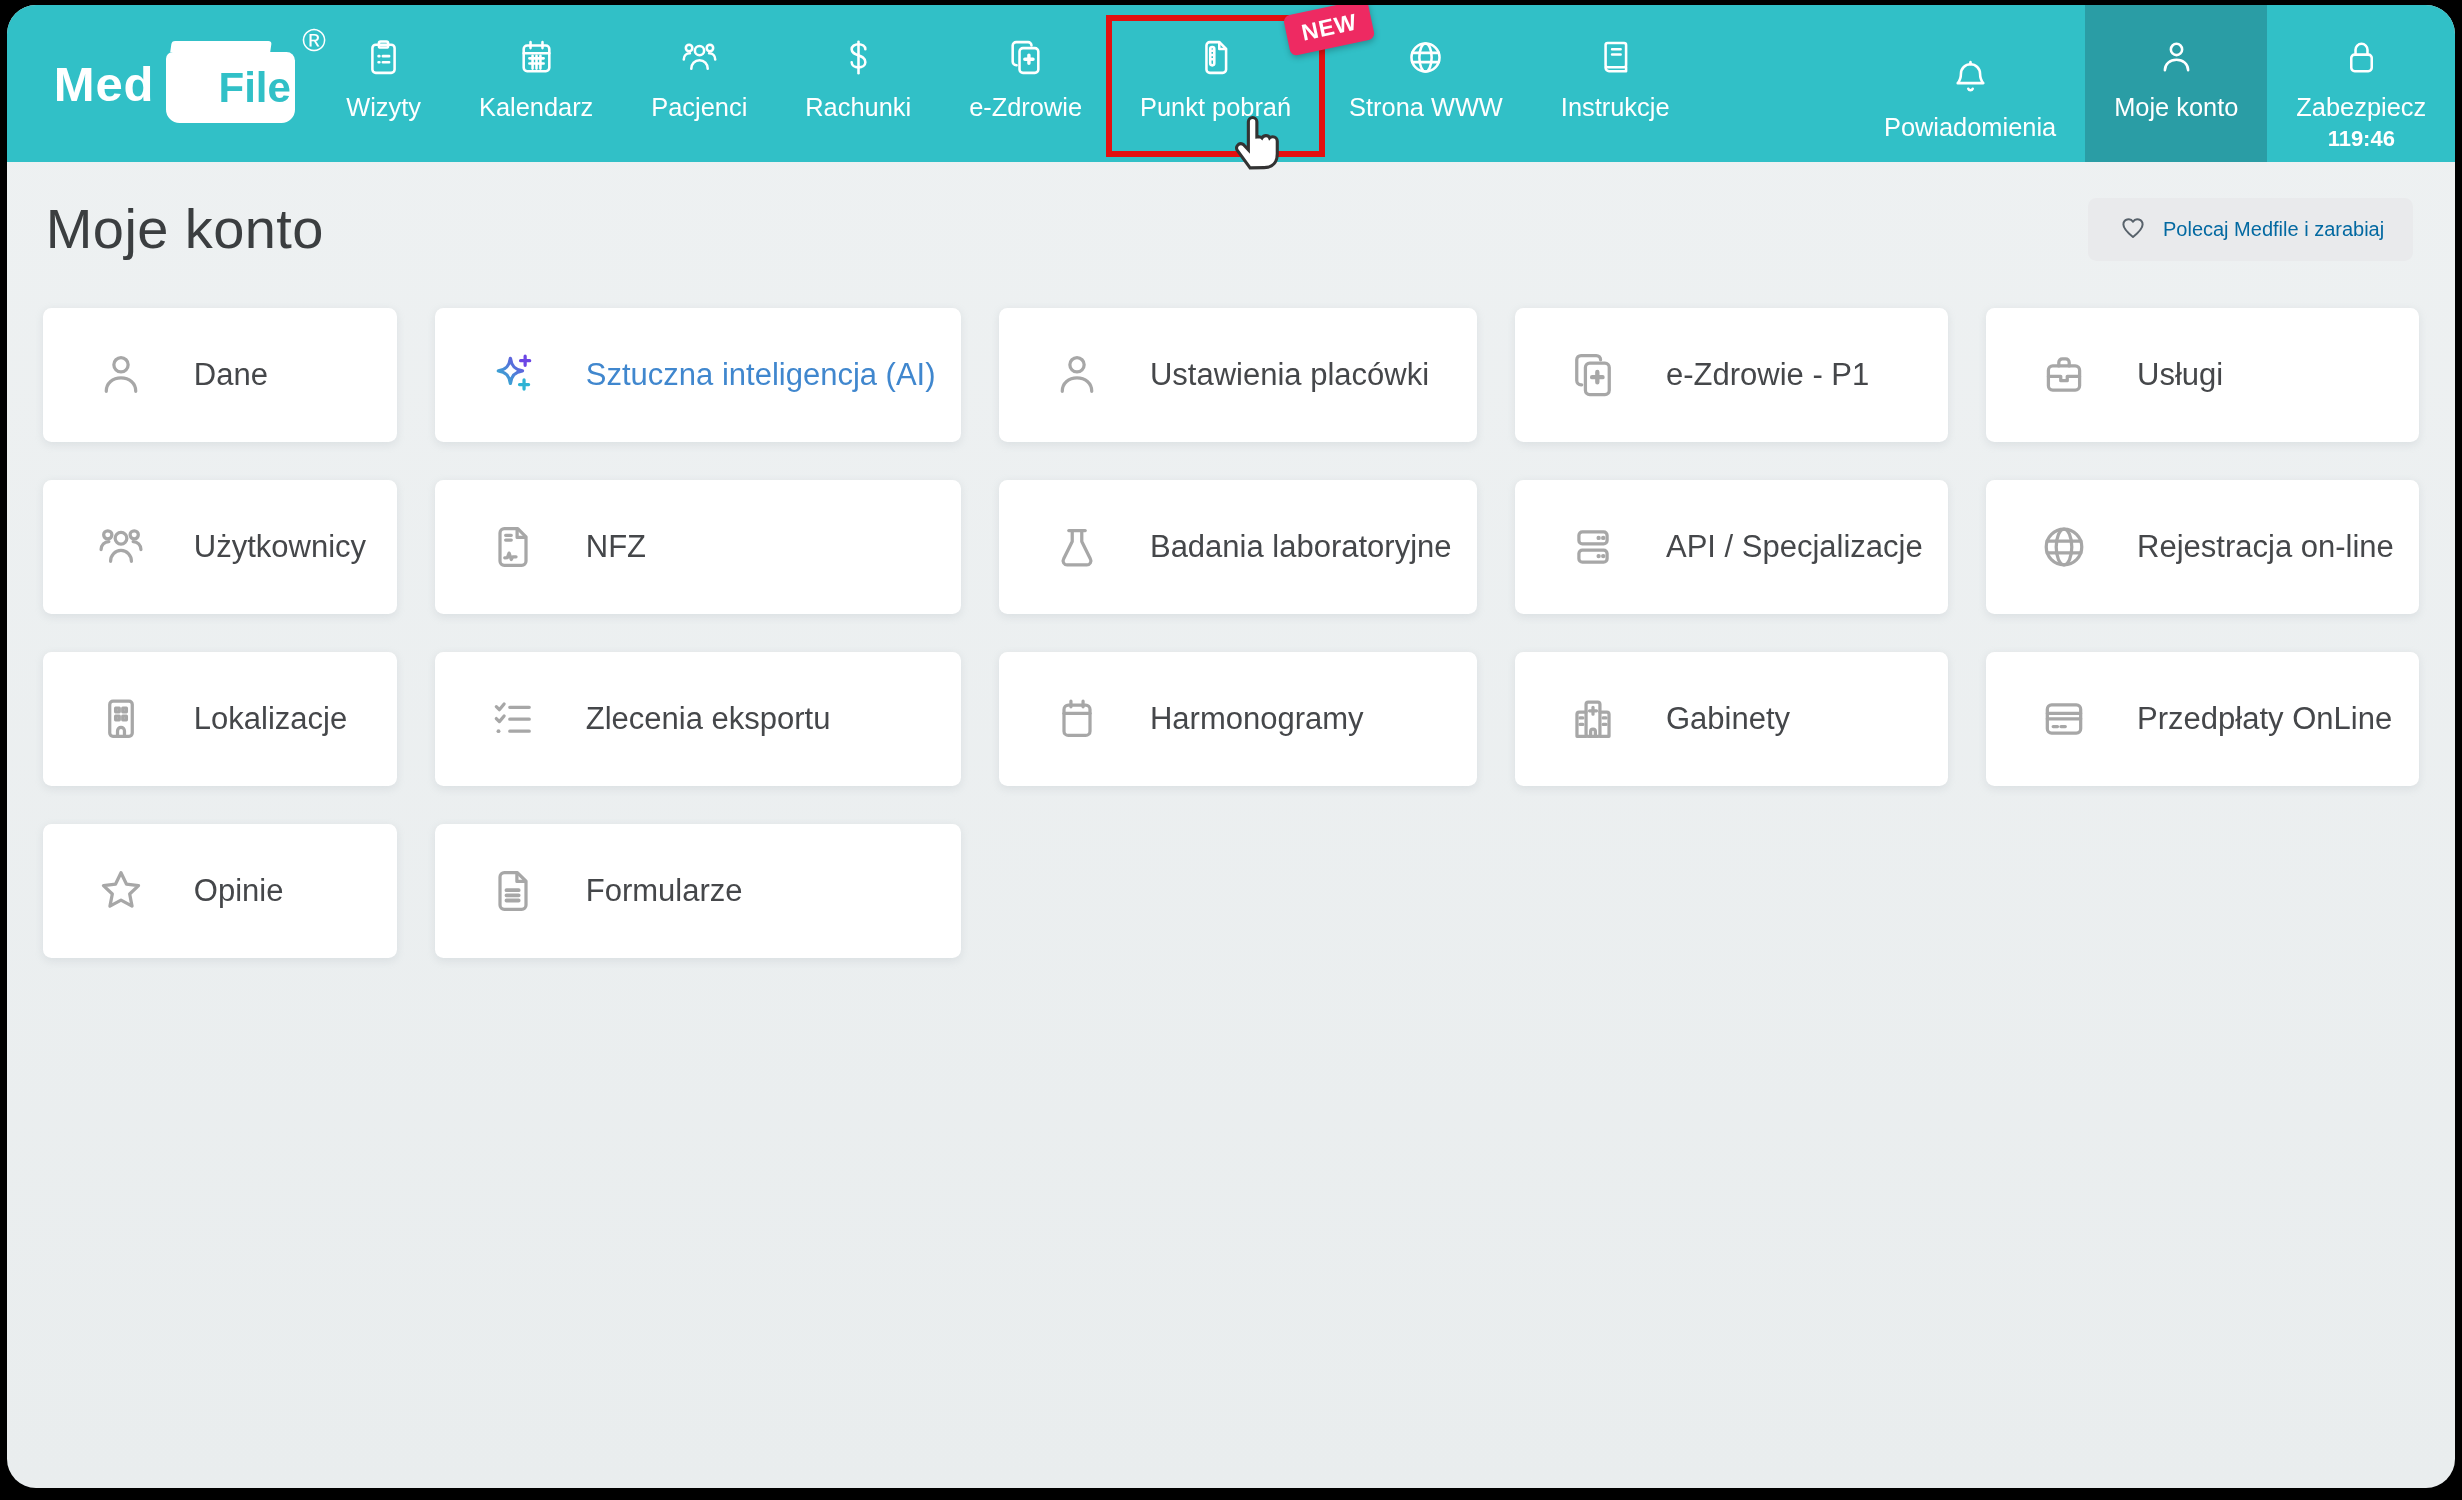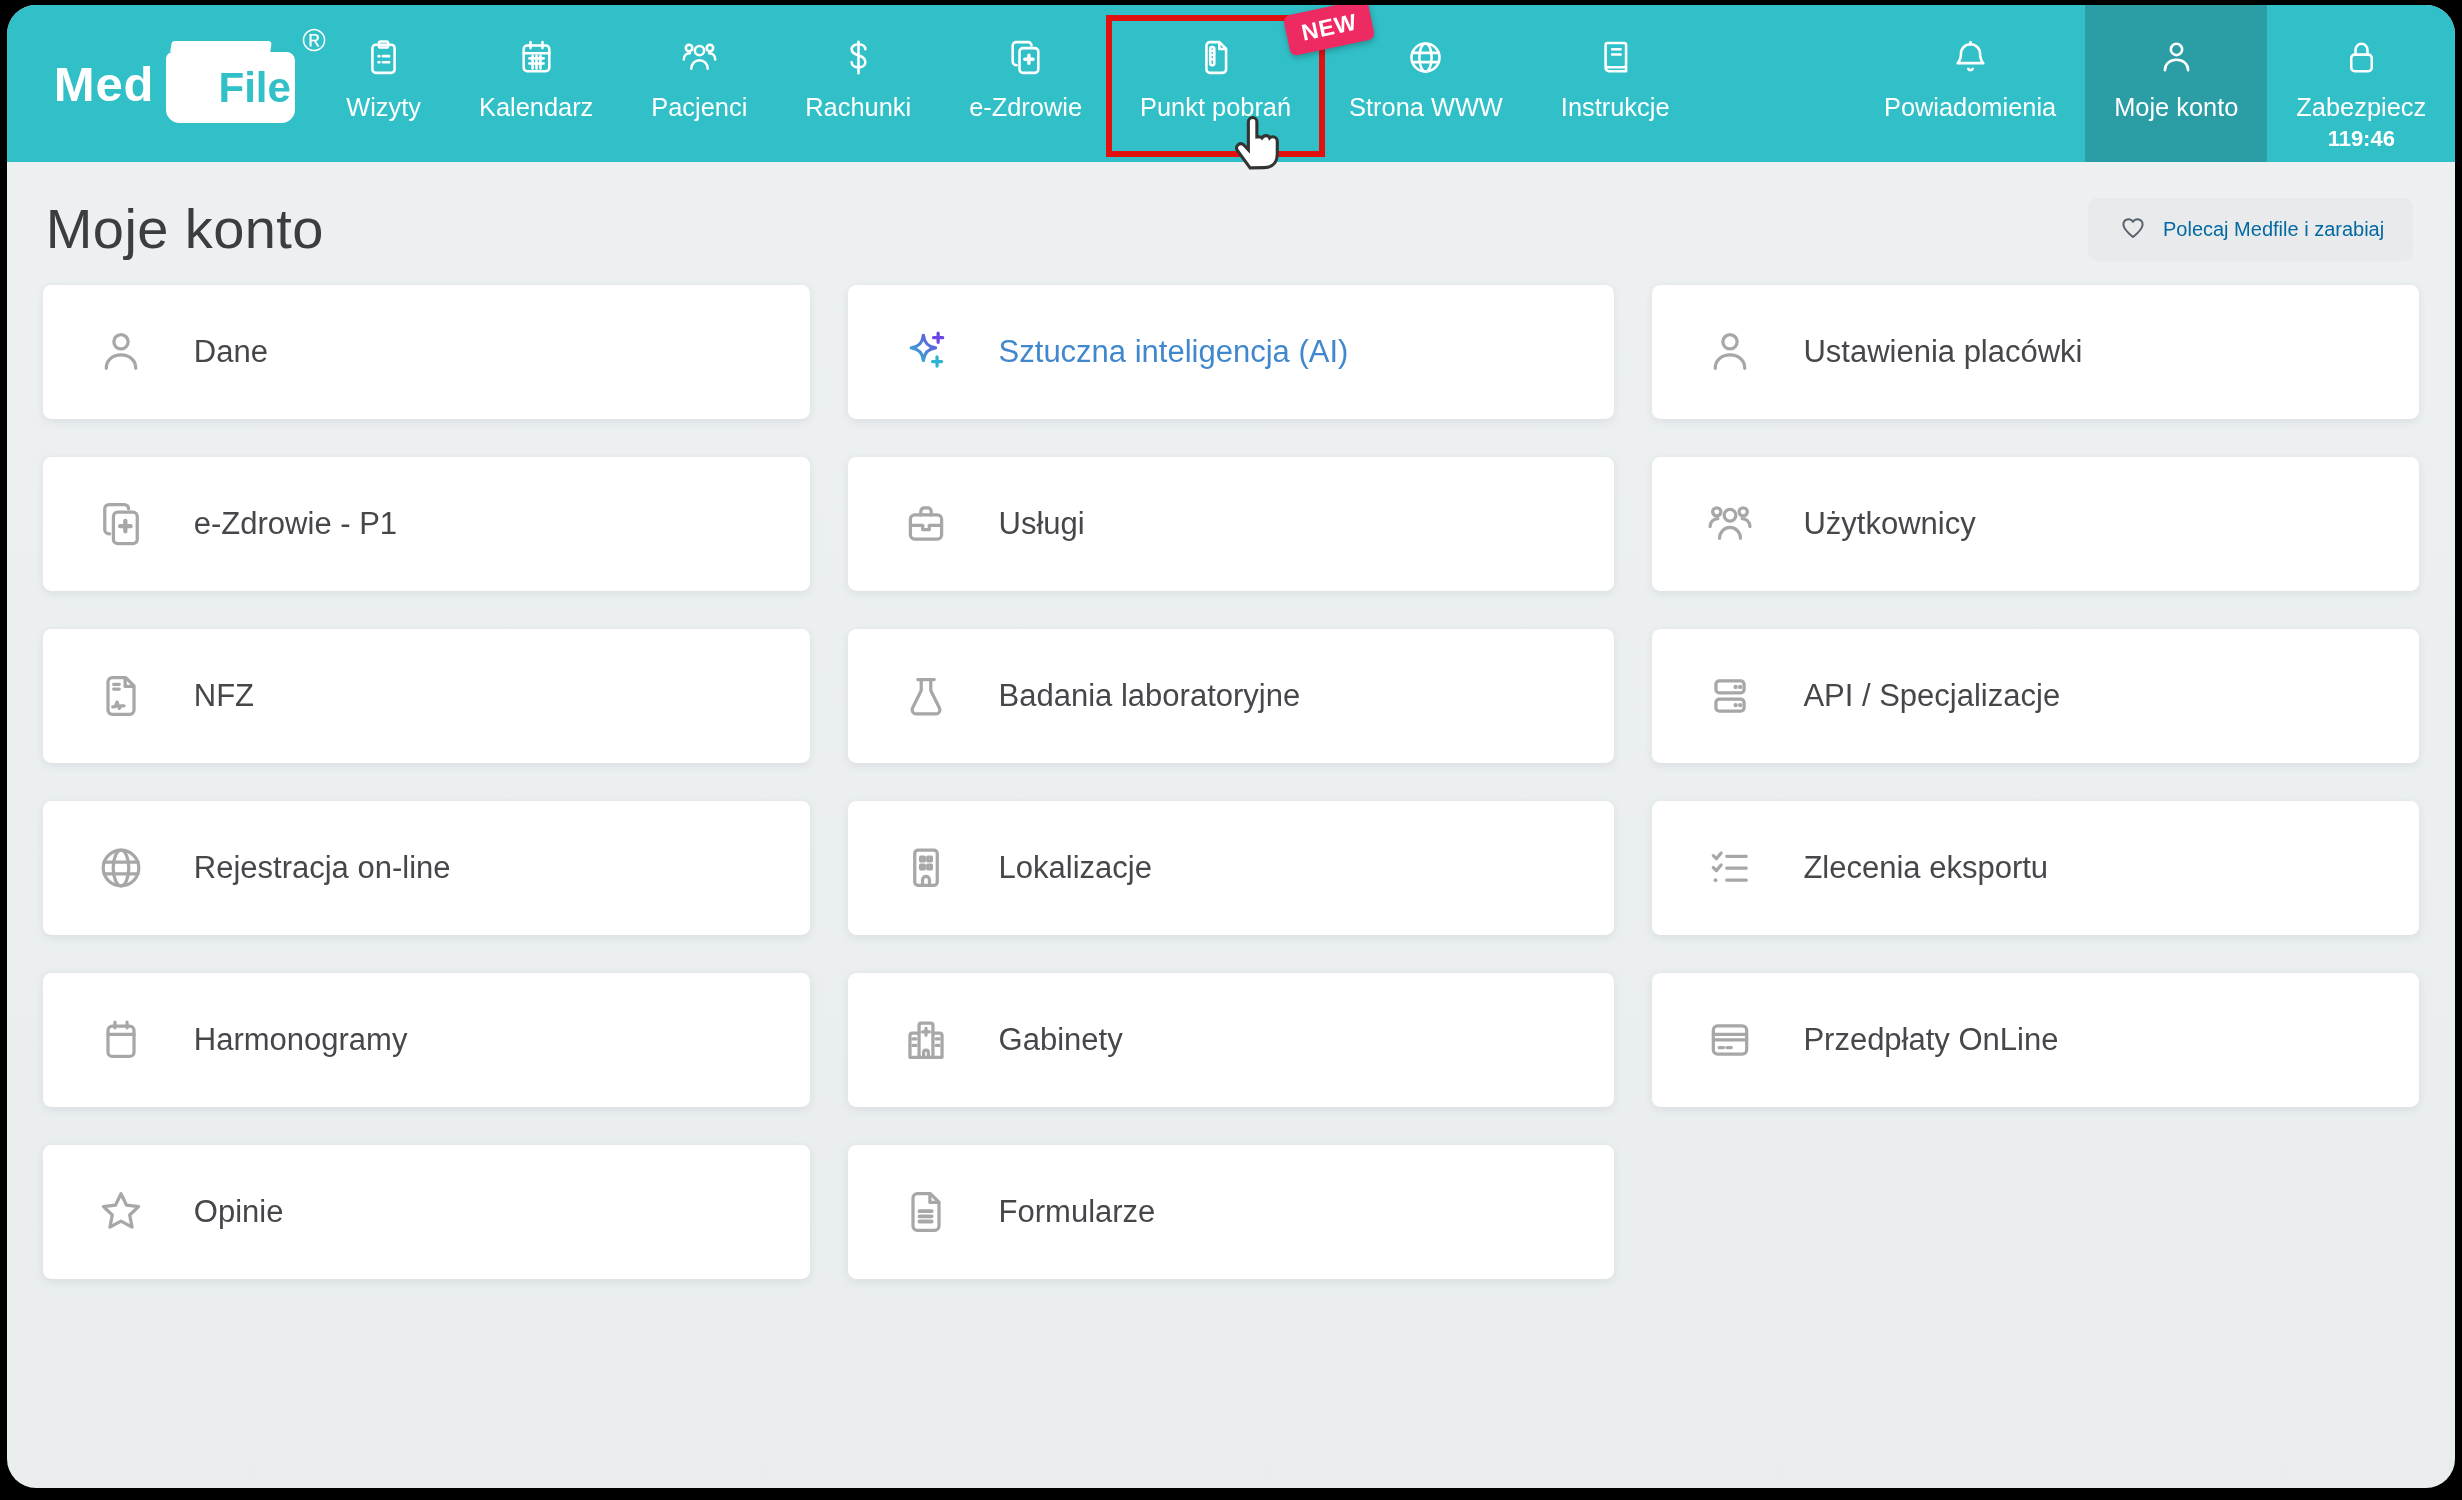--- a/index.html
+++ b/index.html
@@ -40,21 +40,21 @@
     content:"";position:absolute;top:-11px;left:5.1px;width:100px;height:11px;
     background:#fff;border-radius:3.4px 3.4px 0 0;transform:skewX(-8deg);
   }
   .logo-file{color:var(--teal);font-size:42px;font-weight:700;margin-left:48px;}
   .logo-reg{position:absolute;top:-30.5px;right:-30.5px;color:#fff;font-size:32px;font-weight:400;}
   .nav-item{
     position:relative;display:flex;flex-direction:column;align-items:center;
     padding:32px 29px 0;color:#fff;cursor:pointer;flex-shrink:0;
   }
   .nav-item.active{background:var(--teal-active);}
-  .nav-item.push{margin-left:auto;}
+  .nav-item.push{margin-left:auto;justify-content:center;}
   .nav-item .icon{width:41px;height:41px;display:block;}
   .nav-item .icon svg{width:41px;height:41px;display:block;}
   .nav-label{font-size:25.4px;margin-top:15.2px;white-space:nowrap;}
   .nav-timer{font-size:22px;font-weight:700;margin-top:3.4px;}
   .red-box{
     position:absolute;left:-5.1px;right:-5.1px;top:10.2px;bottom:5.1px;
     border:6.8px solid var(--red);pointer-events:none;z-index:4;
   }
   .new-badge{
     position:absolute;top:1.7px;left:-34px;z-index:6;
@@ -70,22 +70,22 @@
   .page-title{margin:0;font-size:56px;font-weight:400;color:#3b3e40;letter-spacing:0.4px;}
   .referral-btn{
     position:absolute;right:42px;top:36px;height:63px;
     display:flex;align-items:center;gap:13.5px;padding:0 29px;
     background:#e9eaec;border:none;border-radius:8.5px;cursor:pointer;
     font-size:20px;color:#0369a1;font-family:inherit;
   }
   .referral-btn svg{width:32px;height:32px;}
   
   .grid{
-    margin:24px 36px 0;display:grid;
-    grid-template-columns:repeat(3,1fr);column-gap:58px;row-gap:42px;gap:38px;
+    margin:47px 36px 0;display:grid;
+    grid-template-columns:repeat(5,1fr);column-gap:58px;row-gap:42px;gap:38px;
   }
   .card{
     height:134px;background:#fff;border-radius:8.5px;
     box-shadow:0 2.5px 8.5px rgba(150,160,170,.20);
     display:flex;align-items:center;padding:0 25.4px 0 52px;gap:47px;cursor:pointer;
   }
   .card .icon{width:52px;height:52px;color:var(--icon-gray);flex-shrink:0;}
   .card .icon svg{width:52px;height:52px;display:block;}
   .card-label{font-size:31px;color:var(--label-dark);white-space:nowrap;}
   .card.accent .card-label{color:var(--ai-blue);}

